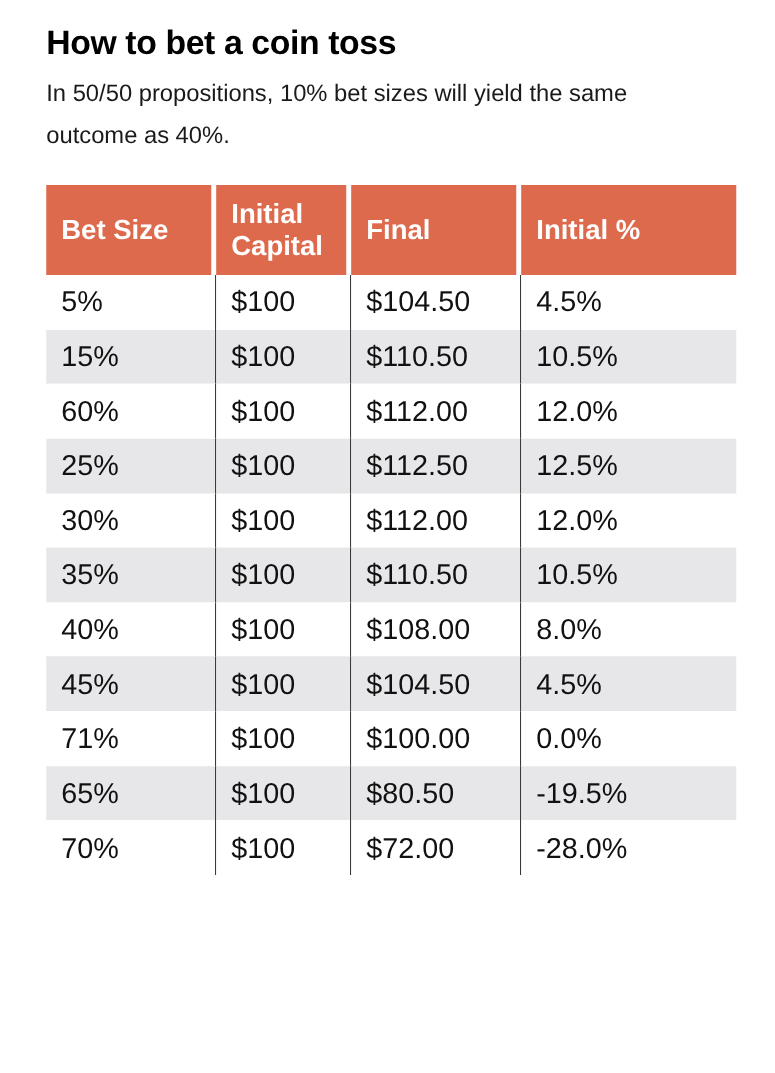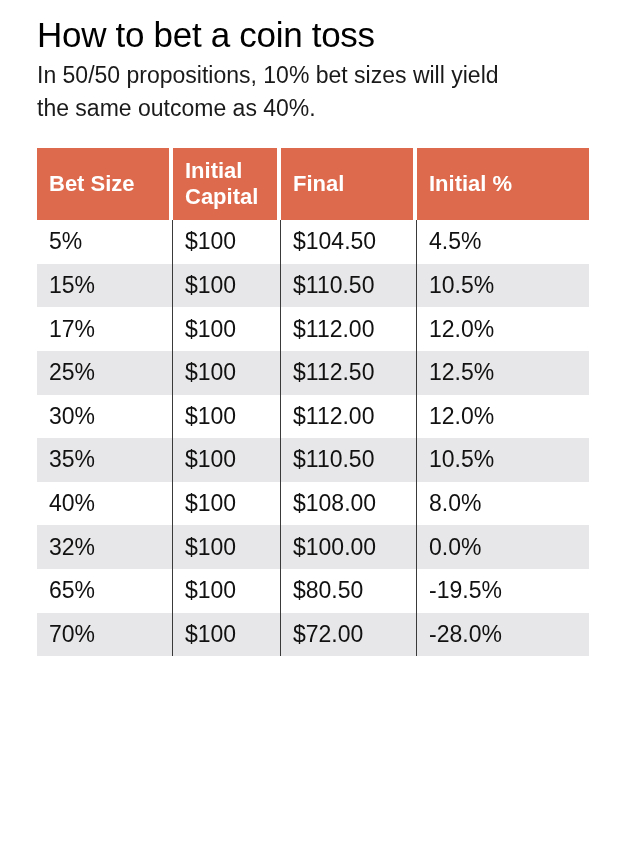--- a/index.html
+++ b/index.html
@@ -22,33 +22,33 @@
     width: 620px;
     height: 858px;
     background: var(--row-bg, #fff);
     overflow: hidden;
   }
   .chart-title {
     position: absolute;
     left: 37px;
     top: 19px;
     margin: 0;
-    font-size: 35px;
+    font-size: 27px;
     line-height: 31px;
-    font-weight: normal;
+    font-weight: bold;
     letter-spacing: -0.3px;
     color: var(--title-text, #000);
   }
   .chart-subtitle {
     position: absolute;
     left: 37px;
     top: 59px;
     margin: 0;
     max-width: 484px;
-    font-size: 23px;
+    font-size: 19px;
     line-height: 33px;
     font-weight: normal;
     color: #1a1a1a;
   }
   table.data-table {
     position: absolute;
     left: 37px;
     top: 148px;
     width: 552px;
     border-collapse: separate;
@@ -112,21 +112,21 @@
           <td class="col-2">$104.50</td>
           <td class="col-3">4.5%</td>
         </tr>
         <tr>
           <td class="col-0">15%</td>
           <td class="col-1">$100</td>
           <td class="col-2">$110.50</td>
           <td class="col-3">10.5%</td>
         </tr>
         <tr>
-          <td class="col-0">17%</td>
+          <td class="col-0">60%</td>
           <td class="col-1">$100</td>
           <td class="col-2">$112.00</td>
           <td class="col-3">12.0%</td>
         </tr>
         <tr>
           <td class="col-0">25%</td>
           <td class="col-1">$100</td>
           <td class="col-2">$112.50</td>
           <td class="col-3">12.5%</td>
         </tr>
@@ -142,21 +142,27 @@
           <td class="col-2">$110.50</td>
           <td class="col-3">10.5%</td>
         </tr>
         <tr>
           <td class="col-0">40%</td>
           <td class="col-1">$100</td>
           <td class="col-2">$108.00</td>
           <td class="col-3">8.0%</td>
         </tr>
         <tr>
-          <td class="col-0">32%</td>
+          <td class="col-0">45%</td>
+          <td class="col-1">$100</td>
+          <td class="col-2">$104.50</td>
+          <td class="col-3">4.5%</td>
+        </tr>
+        <tr>
+          <td class="col-0">71%</td>
           <td class="col-1">$100</td>
           <td class="col-2">$100.00</td>
           <td class="col-3">0.0%</td>
         </tr>
         <tr>
           <td class="col-0">65%</td>
           <td class="col-1">$100</td>
           <td class="col-2">$80.50</td>
           <td class="col-3">-19.5%</td>
         </tr>

